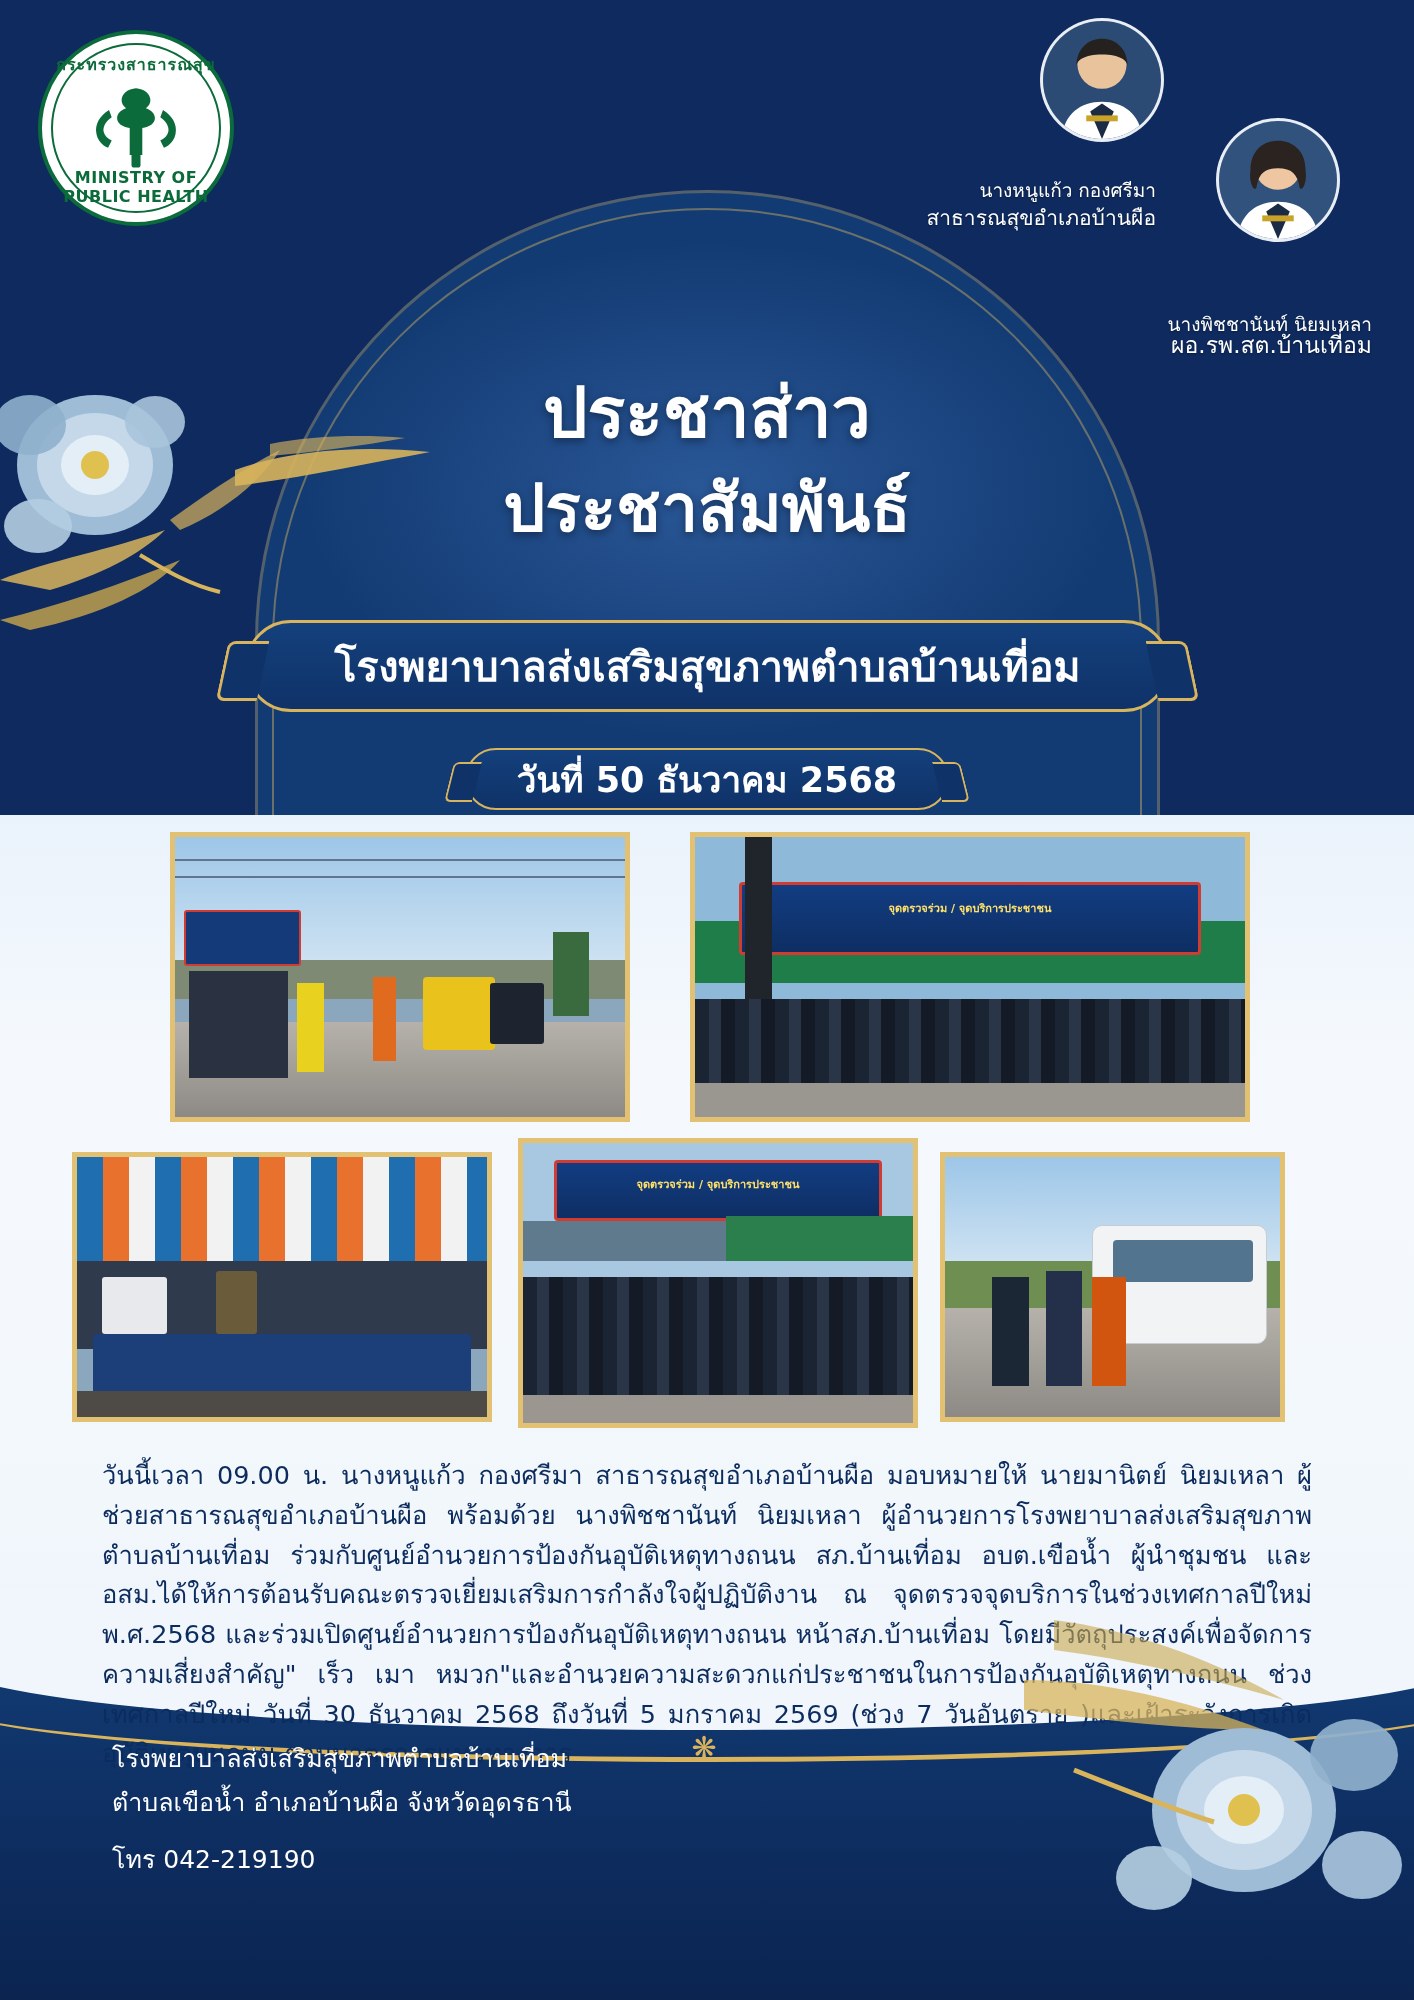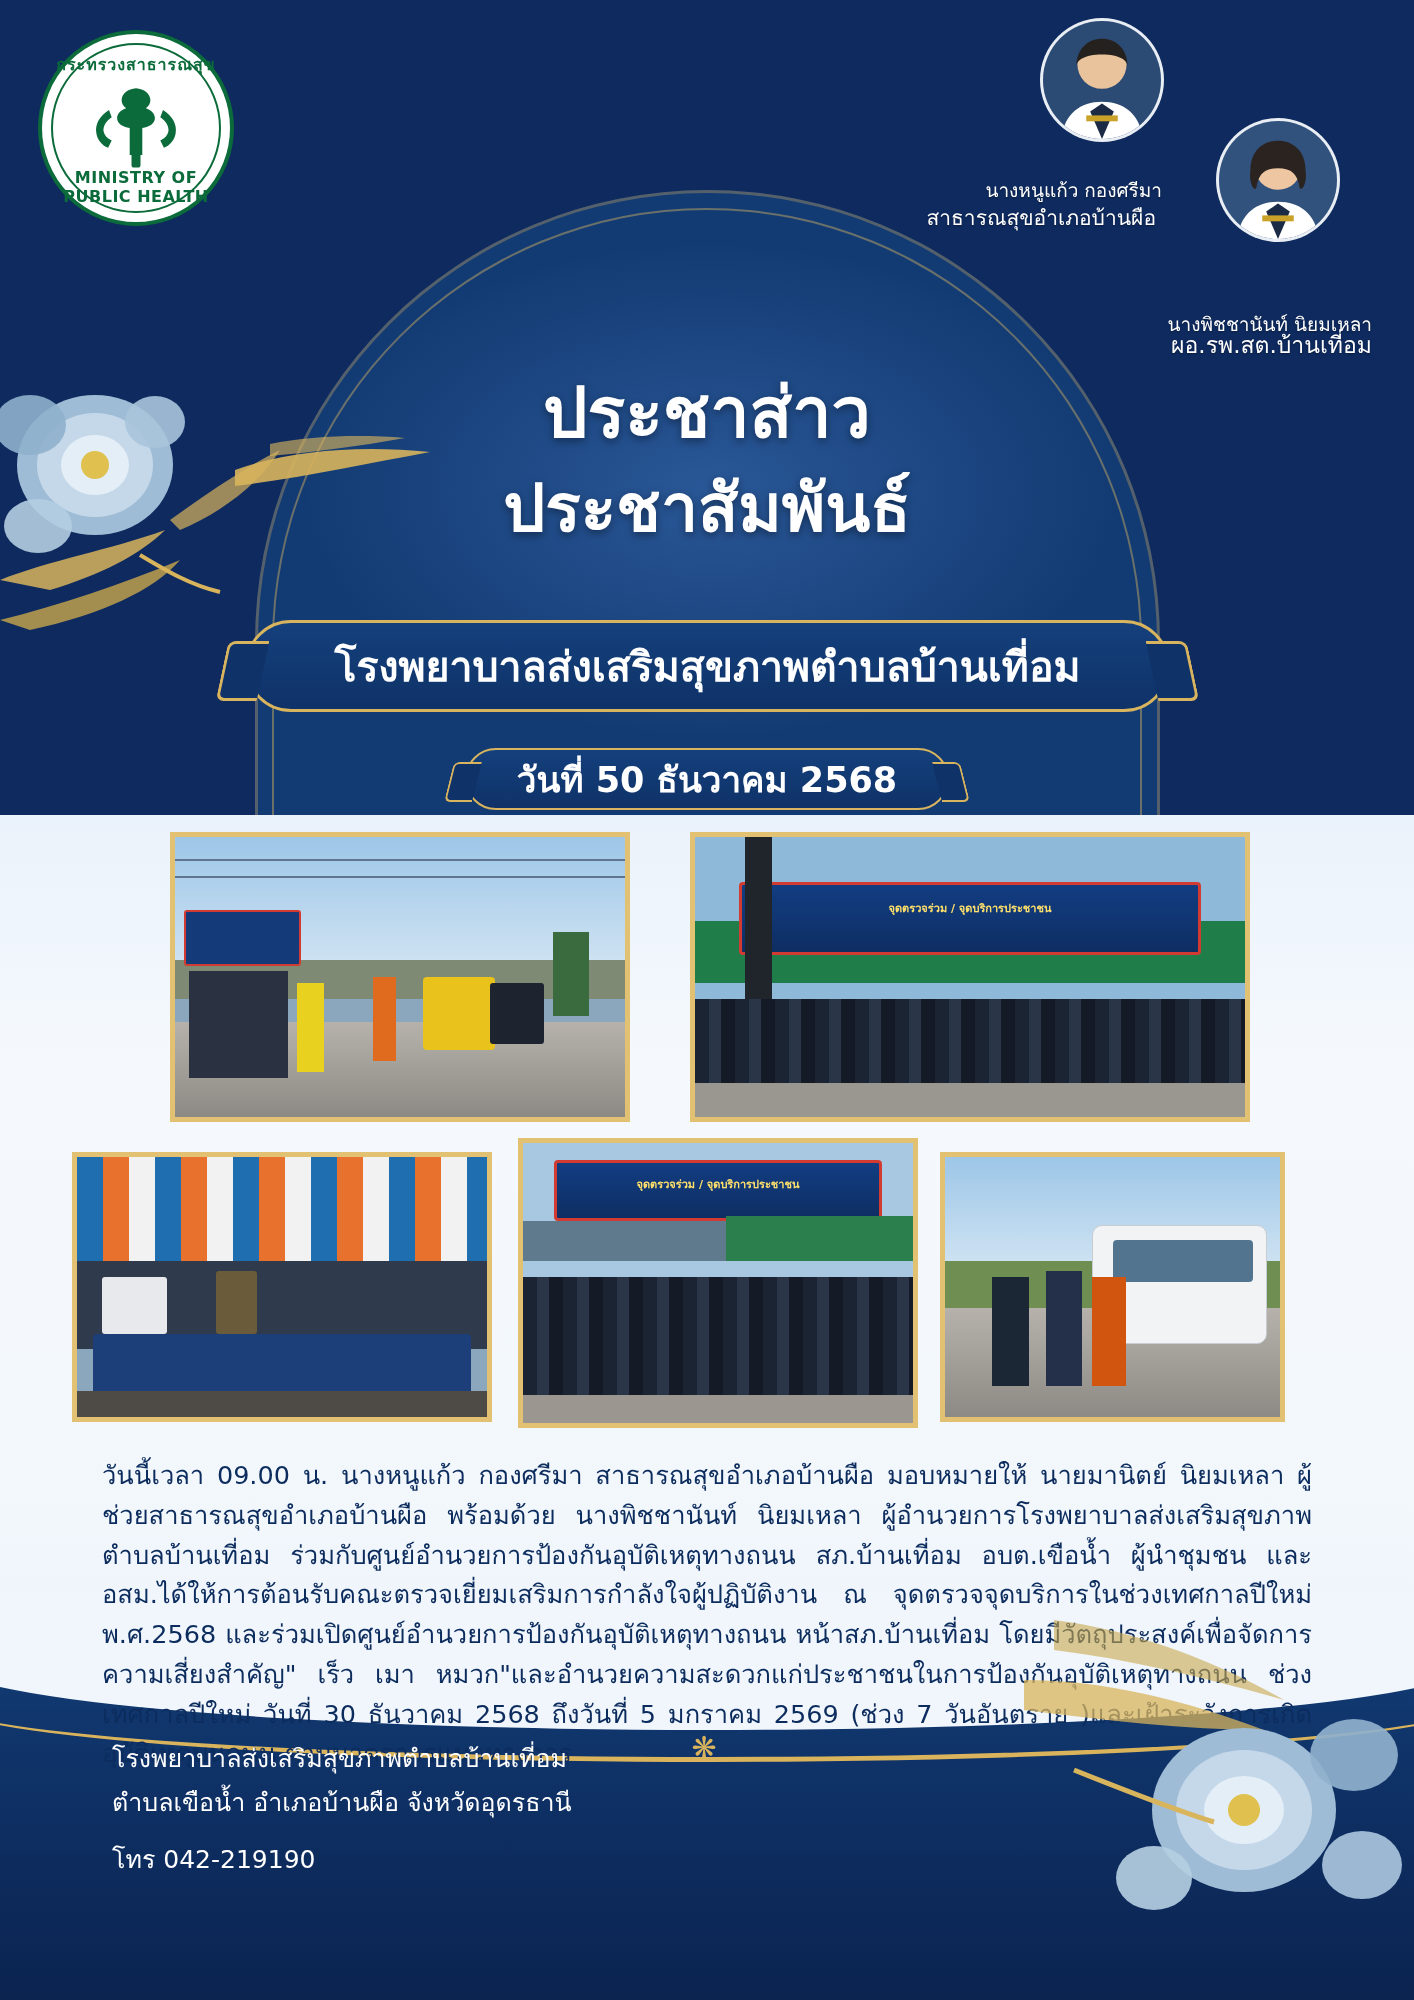--- a/index.html
+++ b/index.html
@@ -137,21 +137,21 @@
   .portrait-2 { left: 1216px; top: 118px; width: 124px; height: 124px; }
 
   .p-name {
     position: absolute;
     color: #ffffff;
     font-size: 19px;
     text-align: right;
     line-height: 1.35;
     text-shadow: 0 1px 2px rgba(0,0,0,0.35);
   }
-  .p1-name { right: 252px; top: 178px; width: 420px; text-align: right; }
+  .p1-name { right: 258px; top: 178px; width: 420px; text-align: right; }
   .p1-role { right: 258px; top: 204px; width: 420px; font-size: 21px; }
   .p2-name { right: 42px; top: 312px; width: 460px; }
   .p2-role { right: 42px; top: 330px; width: 460px; font-size: 23px; }
 
   
   .title-main {
     position: absolute;
     left: 0; top: 372px;
     width: 1414px;
     text-align: center;

